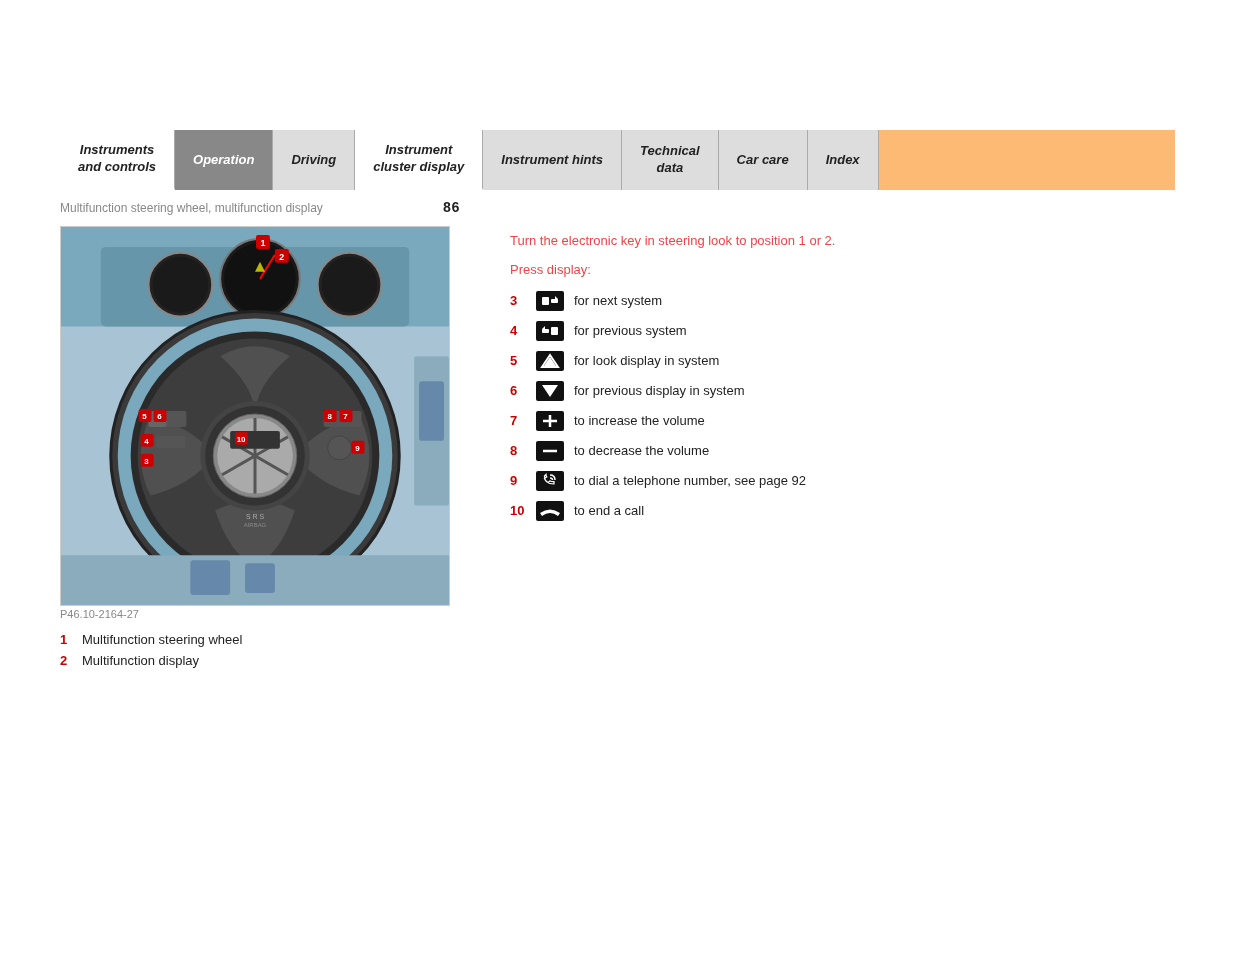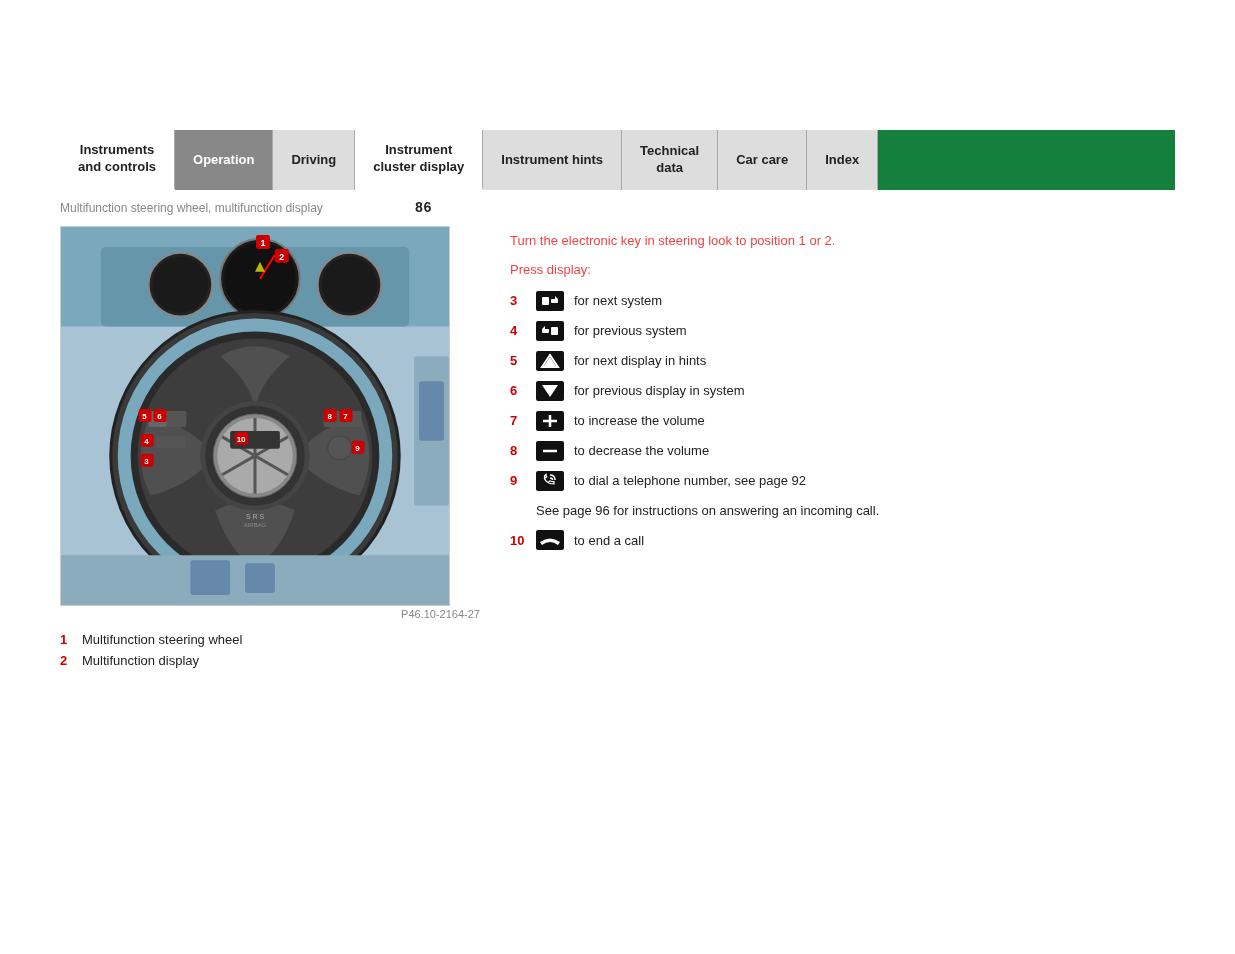--- a/index.html
+++ b/index.html
@@ -9,23 +9,24 @@
       width: 1235px;
       min-height: 954px;
       font-size: 13px;
       color: #222;
     }
 
     
     .nav-bar {
       display: flex;
       align-items: stretch;
-      background: #15803d;
+      background: #fdba74;
       margin: 130px 60px 0 60px;
       height: 60px;
+      font-style: italic;
     }
     .nav-tab {
       display: flex;
       align-items: center;
       justify-content: center;
       text-align: center;
       padding: 0 18px;
       font-size: 13px;
       font-weight: bold;
       color: #222;
@@ -56,21 +57,21 @@
       margin: 0 60px;
       padding: 10px 0;
     }
 
     .page-subtitle {
       color: #888;
       font-size: 12px;
       margin-bottom: 10px;
       display: flex;
       align-items: center;
-      gap: 92px;
+      gap: 120px;
     }
     .page-number {
       font-weight: bold;
       font-size: 14px;
       color: #222;
       font-family: Liberation Mono, monospace;
     }
 
     .content-area {
       display: flex;
@@ -94,21 +95,21 @@
 
     
     .steering-wheel-img svg {
       width: 100%;
       height: 100%;
     }
 
     .img-caption {
       font-size: 11px;
       color: #888;
-      text-align: right;
+      text-align: left;
       margin-top: 2px;
     }
 
     .caption-list {
       margin-top: 12px;
       list-style: none;
     }
     .caption-list li {
       display: flex;
       align-items: flex-start;
@@ -368,21 +369,21 @@
 
         <li>
           <span class="btn-num">5</span>
           <span class="btn-icon">
             <svg width="22" height="18" viewBox="0 0 22 18">
               <rect width="22" height="18" fill="#111" rx="1"></rect>
               <polygon points="11,3 19,15 3,15" fill="none" stroke="#fff" stroke-width="2"></polygon>
               <polygon points="11,5 17,14 5,14" fill="#fff"></polygon>
             </svg>
           </span>
-          <span class="btn-desc">for next display in hints</span>
+          <span class="btn-desc">for look display in system</span>
         </li>
 
         <li>
           <span class="btn-num">6</span>
           <span class="btn-icon">
             <svg width="22" height="18" viewBox="0 0 22 18">
               <rect width="22" height="18" fill="#111" rx="1"></rect>
               <polygon points="11,15 3,3 19,3" fill="#fff"></polygon>
             </svg>
           </span>
@@ -419,21 +420,20 @@
               <rect width="24" height="18" fill="#111" rx="1"></rect>
               <path d="M6,4 Q6,14 18,14 L18,11 Q14,11 13,10 L11,12 Q9,11 8,10 Q7,9 6,7 L9,5 Q8,4 8,2 Z" fill="none" stroke="#fff" stroke-width="1.5" transform="scale(0.8) translate(2,1)"></path>
               <path d="M12,3 Q17,3 17,8" fill="none" stroke="#fff" stroke-width="1.5"></path>
               <path d="M12,6 Q14.5,6 14.5,8" fill="none" stroke="#fff" stroke-width="1.5"></path>
             </svg>
           </span>
           <span class="btn-desc">to dial a telephone number, see page 92</span>
         </li>
       </ul>
 
-      <p class="see-page-note">See page 96 for instructions on answering an incoming call.</p>
 
       <ul class="btn-list">
         <li>
           <span class="btn-num">10</span>
           <span class="btn-icon">
             <svg width="26" height="18" viewBox="0 0 26 18">
               <rect width="26" height="18" fill="#111" rx="1"></rect>
               <path d="M3,11 Q13,4 23,11 L21,14 Q17,11 13,11 Q9,11 5,14 Z" fill="#fff"></path>
             </svg>
           </span>

